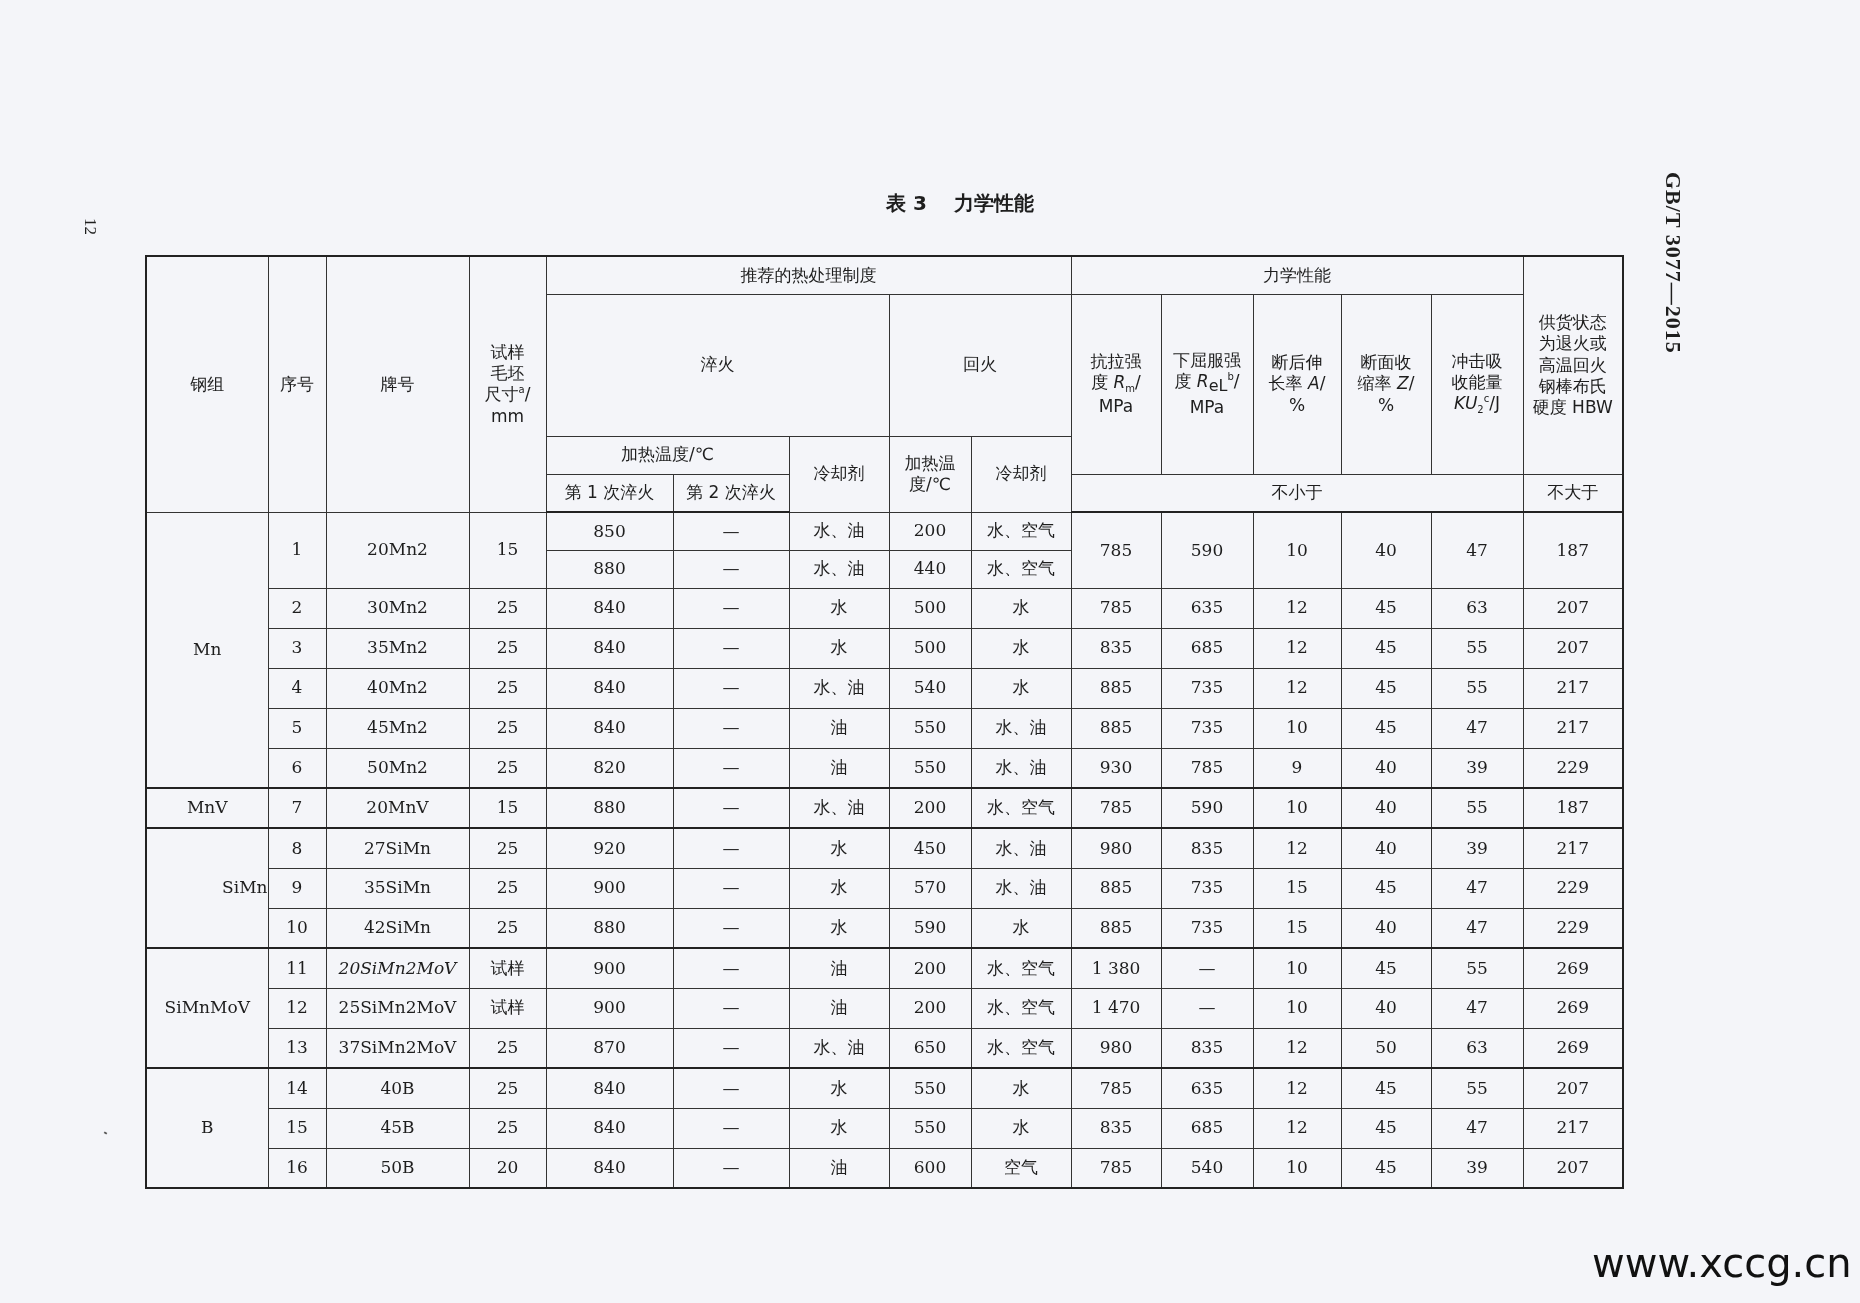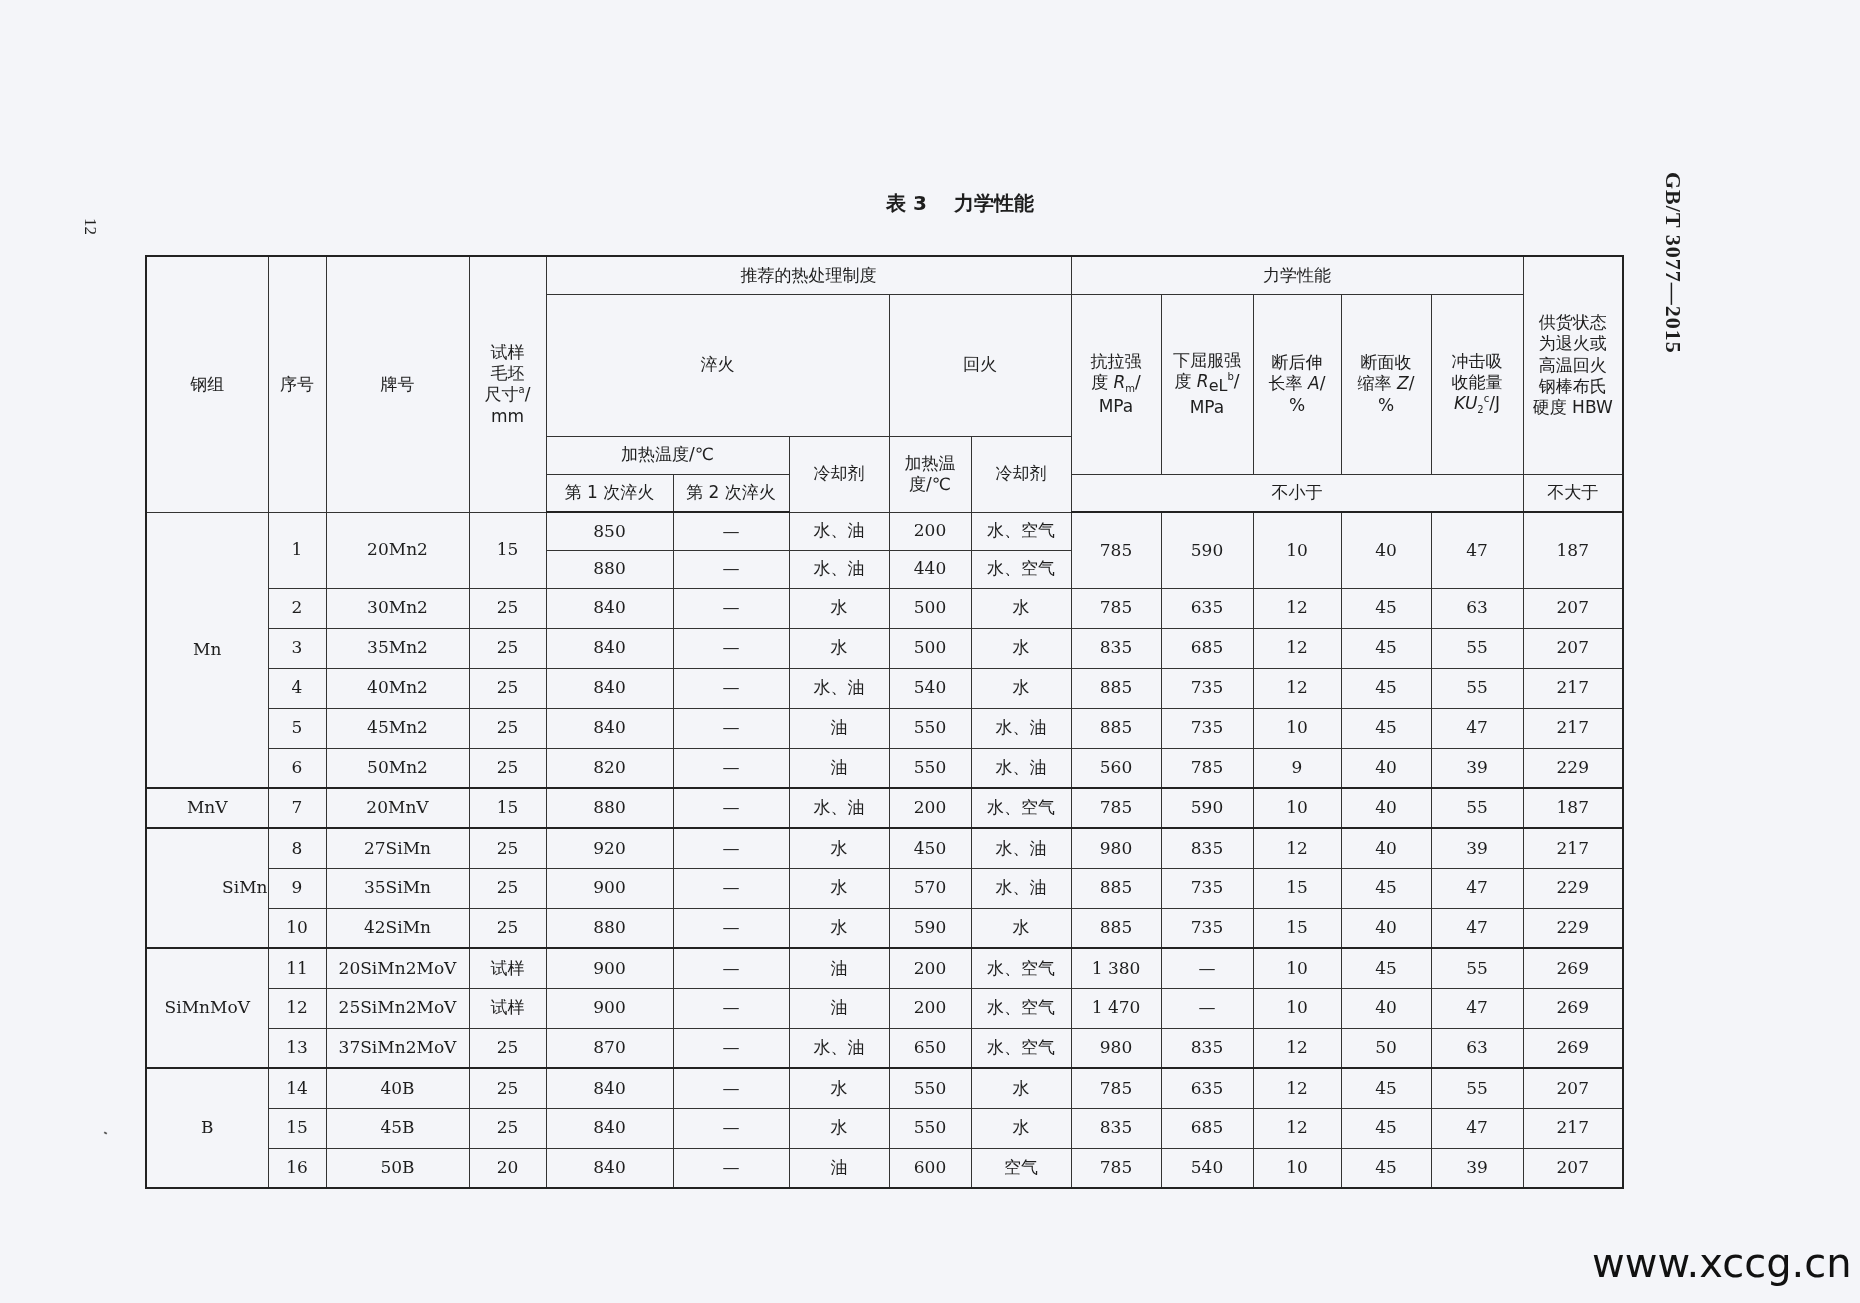--- a/index.html
+++ b/index.html
@@ -232,21 +232,21 @@
       </tr>
       <tr style="height: 40px;">
         <td rowspan="1">6</td>
         <td rowspan="1">50Mn2</td>
         <td rowspan="1">25</td>
         <td>820</td>
         <td>—</td>
         <td class="cn">油</td>
         <td>550</td>
         <td class="cn">水、油</td>
-        <td rowspan="1">560</td>
+        <td rowspan="1">930</td>
         <td rowspan="1">785</td>
         <td rowspan="1">9</td>
         <td rowspan="1">40</td>
         <td rowspan="1">39</td>
         <td rowspan="1">229</td>
       </tr>
       <tr style="height: 40px;">
         <td rowspan="1" style="border-top: 2px solid rgb(34, 34, 34);">MnV</td>
         <td rowspan="1" style="border-top: 2px solid rgb(34, 34, 34);">7</td>
         <td rowspan="1" style="border-top: 2px solid rgb(34, 34, 34);">20MnV</td>
@@ -308,21 +308,21 @@
         <td rowspan="1">885</td>
         <td rowspan="1">735</td>
         <td rowspan="1">15</td>
         <td rowspan="1">40</td>
         <td rowspan="1">47</td>
         <td rowspan="1">229</td>
       </tr>
       <tr style="height: 40px;">
         <td rowspan="3" style="border-top: 2px solid rgb(34, 34, 34);">SiMnMoV</td>
         <td rowspan="1" style="border-top: 2px solid rgb(34, 34, 34);">11</td>
-        <td rowspan="1" style="border-top: 2px solid rgb(34, 34, 34);">20SiMn2MoV</td>
+        <td rowspan="1" style="border-top: 2px solid rgb(34, 34, 34); font-style: italic;">20SiMn2MoV</td>
         <td rowspan="1" class="cn" style="border-top: 2px solid rgb(34, 34, 34);">试样</td>
         <td style="border-top: 2px solid rgb(34, 34, 34);">900</td>
         <td style="border-top: 2px solid rgb(34, 34, 34);">—</td>
         <td class="cn" style="border-top: 2px solid rgb(34, 34, 34);">油</td>
         <td style="border-top: 2px solid rgb(34, 34, 34);">200</td>
         <td class="cn" style="border-top: 2px solid rgb(34, 34, 34);">水、空气</td>
         <td rowspan="1" style="border-top: 2px solid rgb(34, 34, 34);">1 380</td>
         <td rowspan="1" style="border-top: 2px solid rgb(34, 34, 34);">—</td>
         <td rowspan="1" style="border-top: 2px solid rgb(34, 34, 34);">10</td>
         <td rowspan="1" style="border-top: 2px solid rgb(34, 34, 34);">45</td>

